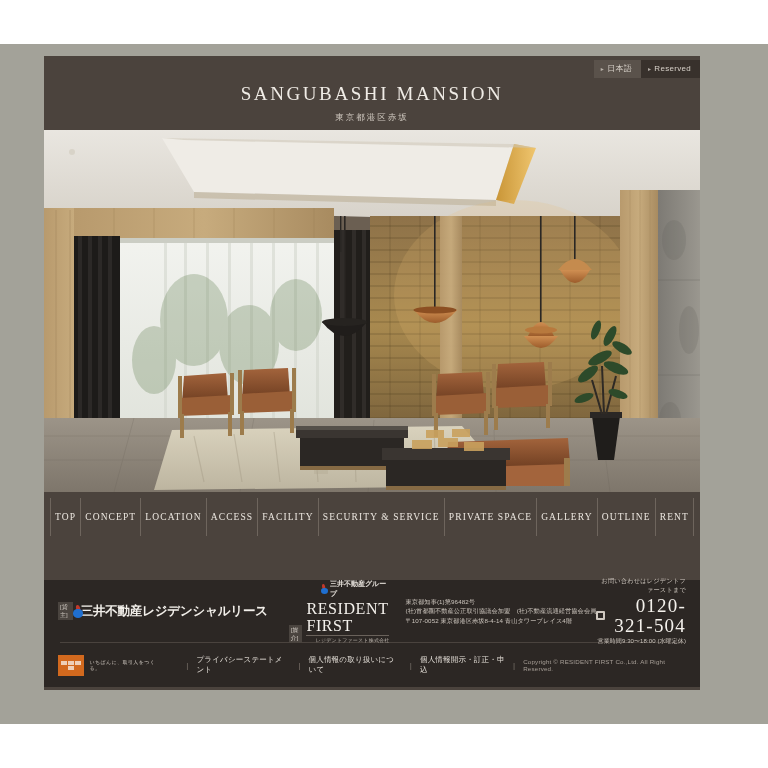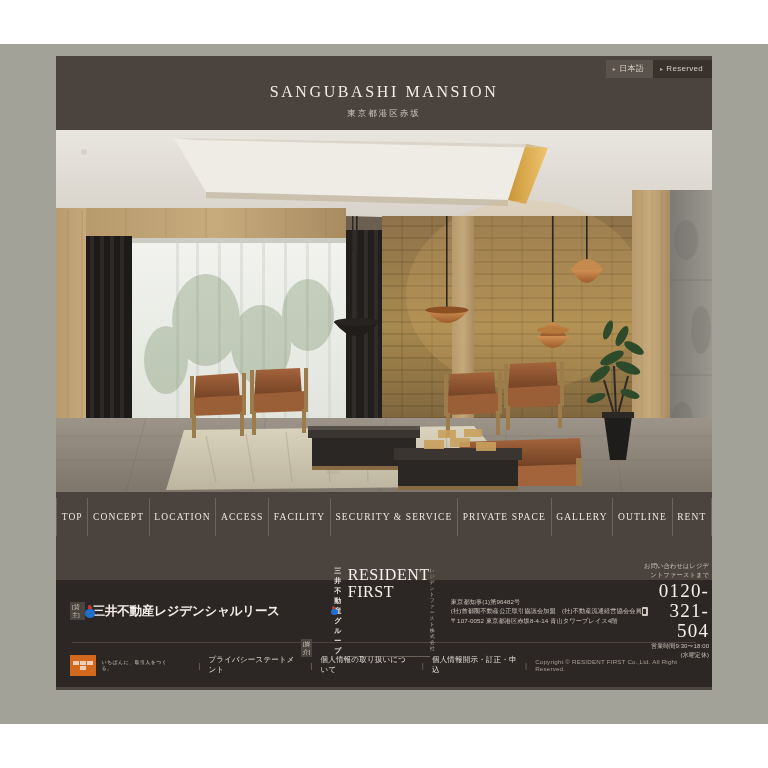--- a/index.html
+++ b/index.html
@@ -10,55 +10,55 @@
     overflow:hidden;
   }
   #page {
     position:absolute; left:0; top:0; width:768px; height:768px;
   }
   .bodybg {
     position:absolute; left:0; top:44px; width:768px; height:680px;
     background:#a3a299;
   }
   .site {
-    position:absolute; left:56px; top:56px; width:656px; height:634px;
+    position:absolute; left:44px; top:56px; width:656px; height:634px;
     background:#4b433d;
   }
   
   .header { position:relative; height:74px; }
   .lang {
     position:absolute; right:0; top:4px; display:flex; height:18px;
   }
   .lang div {
     font-size:8px; color:#d8d2ca; letter-spacing:.3px;
     padding:3px 9px 3px 7px; line-height:12px;
     display:flex; align-items:center; gap:3px;
   }
   .lang .ja { background:#5a524b; }
   .lang .en { background:#38312c; }
   .lang .dot { font-size:6px; opacity:.75; }
   .title-wrap { padding-top:27px; text-align:center; }
   .title {
     font-family:"Liberation Serif", serif;
-    font-size:16px; letter-spacing:2.6px; color:#f0ece6;
+    font-size:19px; letter-spacing:2.6px; color:#f0ece6;
     font-weight:400; white-space:nowrap;
   }
   .subtitle {
     margin-top:7px; font-size:8.5px; color:#cfc8bf; letter-spacing:2px;
   }
   
   .hero {
     position:relative; width:656px; height:362px; overflow:hidden;
     background:#6b5f52;
   }
   .hero svg { display:block; width:656px; height:362px; }
   
   .nav {
     display:flex; align-items:stretch; height:38px;
-    padding:0 0; margin-top:6px;
+    padding:0 6px; margin-top:6px;
   }
   .nav-item {
     flex:1 1 auto; display:flex; align-items:center; justify-content:center;
     text-align:center; color:#ece7e0;
     font-family:"Liberation Serif", serif;
     font-size:9.5px; letter-spacing:1.1px; line-height:11px;
     border-right:1px solid #6e655d; padding:0 2px;
   }
   .nav-item:first-child { border-left:1px solid #6e655d; }
   
@@ -84,21 +84,21 @@
   .mark-drop:after {
     content:""; position:absolute; left:0.5px; top:4.5px;
     width:10px; height:8.5px; background:#1f6fd0;
     border-radius:46% 46% 50% 50%;
   }
   .mitsui-name {
     font-size:12.5px; color:#f2efea; font-weight:bold; letter-spacing:-0.2px;
     white-space:nowrap;
   }
   .logo-rf { display:flex; align-items:flex-end; gap:4px; margin-left:21px; }
-  .rf-stack { display:flex; flex-direction:row; }
+  .rf-stack { display:flex; flex-direction:column; }
   .rf-group {
     display:flex; align-items:center; gap:2px; margin-bottom:1px;
     padding-left:14px;
   }
   .mark-drop.sm { width:8px; height:9.5px; }
   .mark-drop.sm:before { left:2px; width:3px; height:4.5px; }
   .mark-drop.sm:after { left:0.3px; top:3.3px; width:7.4px; height:6.2px; }
   .rf-group-text { font-size:7px; color:#e6e1db; font-weight:bold; }
   .rf-main {
     font-family:"Liberation Serif", serif;

